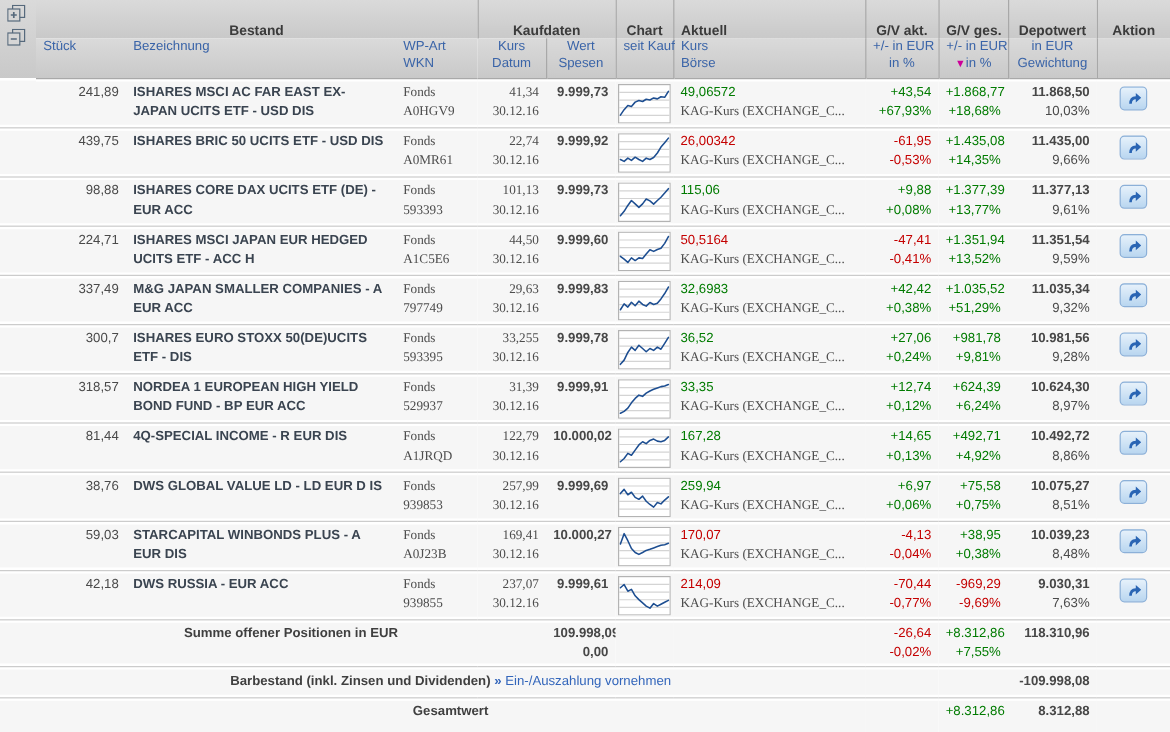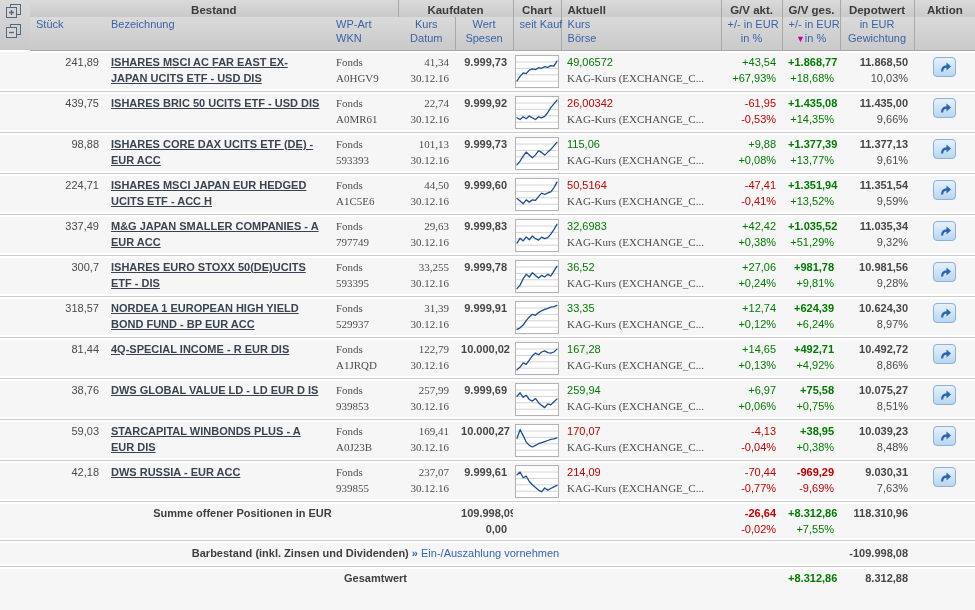--- a/index.html
+++ b/index.html
@@ -7,21 +7,21 @@
   body {
     font-family:"Liberation Sans", sans-serif;
     font-size:11px; color:#4a4a4a; width:975px;
   }
   table { border-collapse:collapse; table-layout:fixed; width:975px; }
 
   
   thead th {
     background:linear-gradient(#dadada,#c9c9c9);
     font-weight:bold; color:#3b3b3b; text-align:left;
-    padding:4px 6px; vertical-align:top; white-space:nowrap;
+    padding:20px 6px; vertical-align:top; white-space:nowrap;
   }
   thead tr.h1 th { font-size:11.5px; height:17px; padding-bottom:0; }
   thead tr.h2 th {
     font-weight:normal; color:#3a64a8; font-size:11px;
     line-height:1.3; height:29px; padding-top:0; padding-bottom:4px;
     border-bottom:1px solid #a9a9a9;
   }
   th.gsep { border-left:1px solid #a8a8a8; }
   .al-r { text-align:center; }
   .al-c { text-align:center !important; }
@@ -31,27 +31,27 @@
   tbody tr, tfoot tr { height:41px;padding-left:16px; }
   tbody td, tfoot td {
     background:#f6f6f6; vertical-align:top;
     padding:4px 6px 2px; line-height:1.45;
     border-bottom:1px solid #cccccc;
     box-shadow: inset 0 2px 0 #ffffff, inset 0 -2px 0 #ffffff;
     overflow:hidden;
   }
   td.num { text-align:right; }
   td.name-cell a {
-    color:#3a4450; font-weight:bold; text-decoration:underline; cursor:pointer;
+    color:#3a4450; font-weight:bold; cursor:pointer;
   }
   .gray { color:#4d4d4d;font-family:Liberation Serif, serif; }
   .boldval { font-weight:bold; color:#474747; }
   .green { color:#007b00; }
   .red { color:#c40000; }
-  .gv-top { font-weight:bold; }
+  .gv-top { font-weight:normal; }
 
   td.chart-cell { padding:3px 1px 1px; text-align:center; }
   svg.spark { display:block; margin:1px auto 0; background:#fff; }
 
   td.aktion-cell { text-align:center; padding-top:6px; }
   .action-btn {
     width:23px; height:20px; border:1px solid #8cb0d8; border-radius:4px;
     background:linear-gradient(#e6f1fb,#b9d6f0);
     display:inline-flex; align-items:center; justify-content:center;
     cursor:pointer; padding:0;

